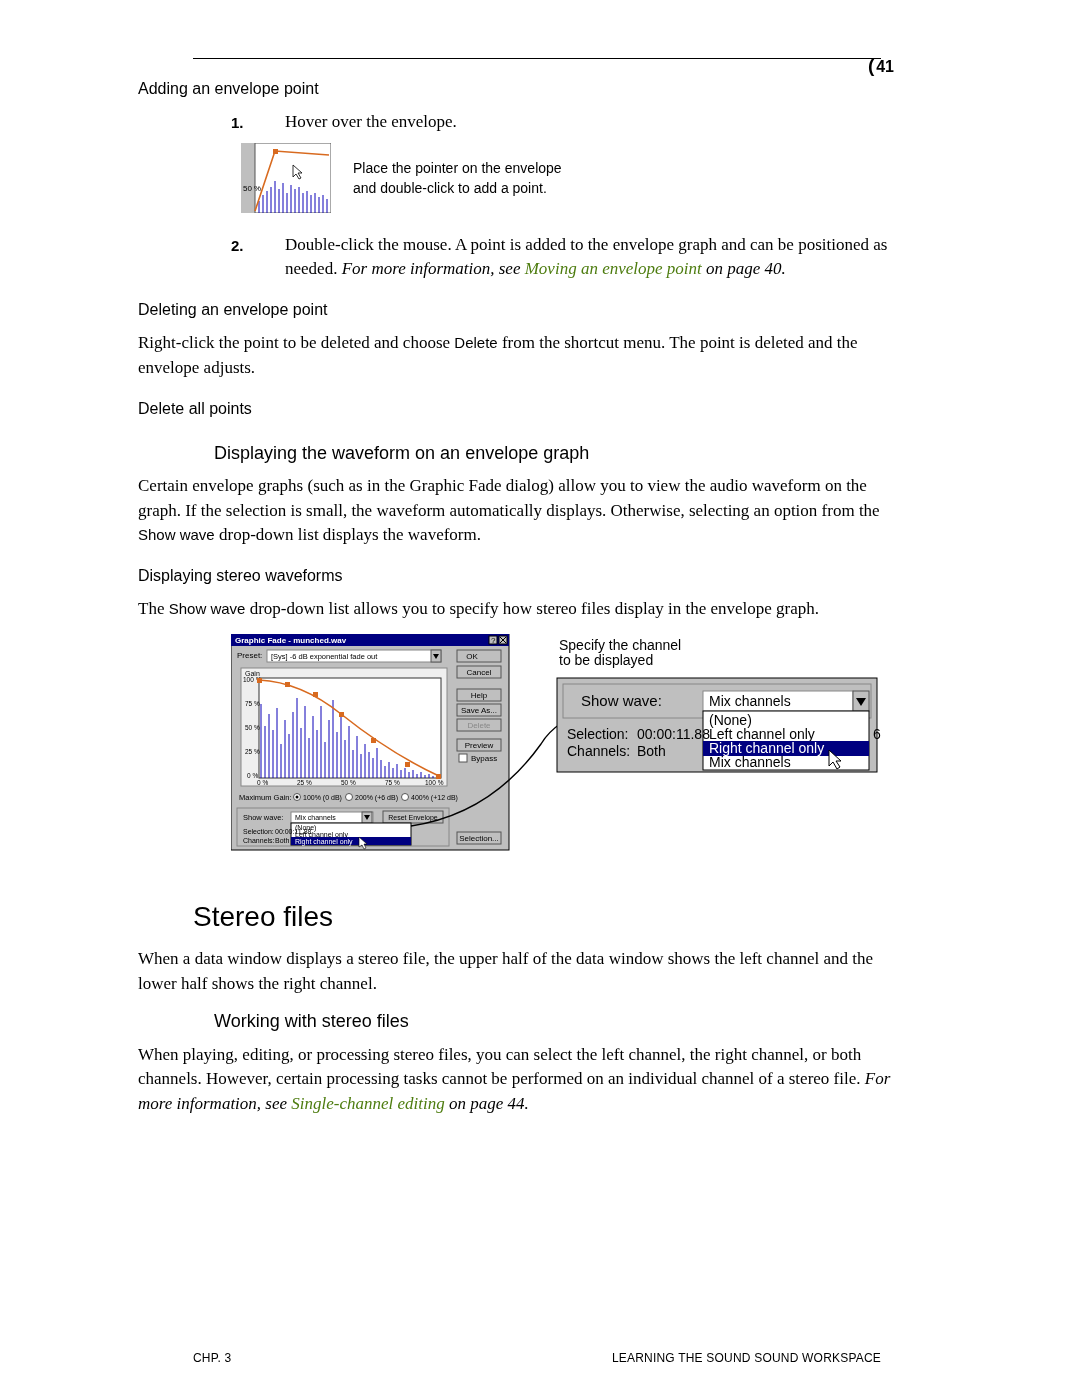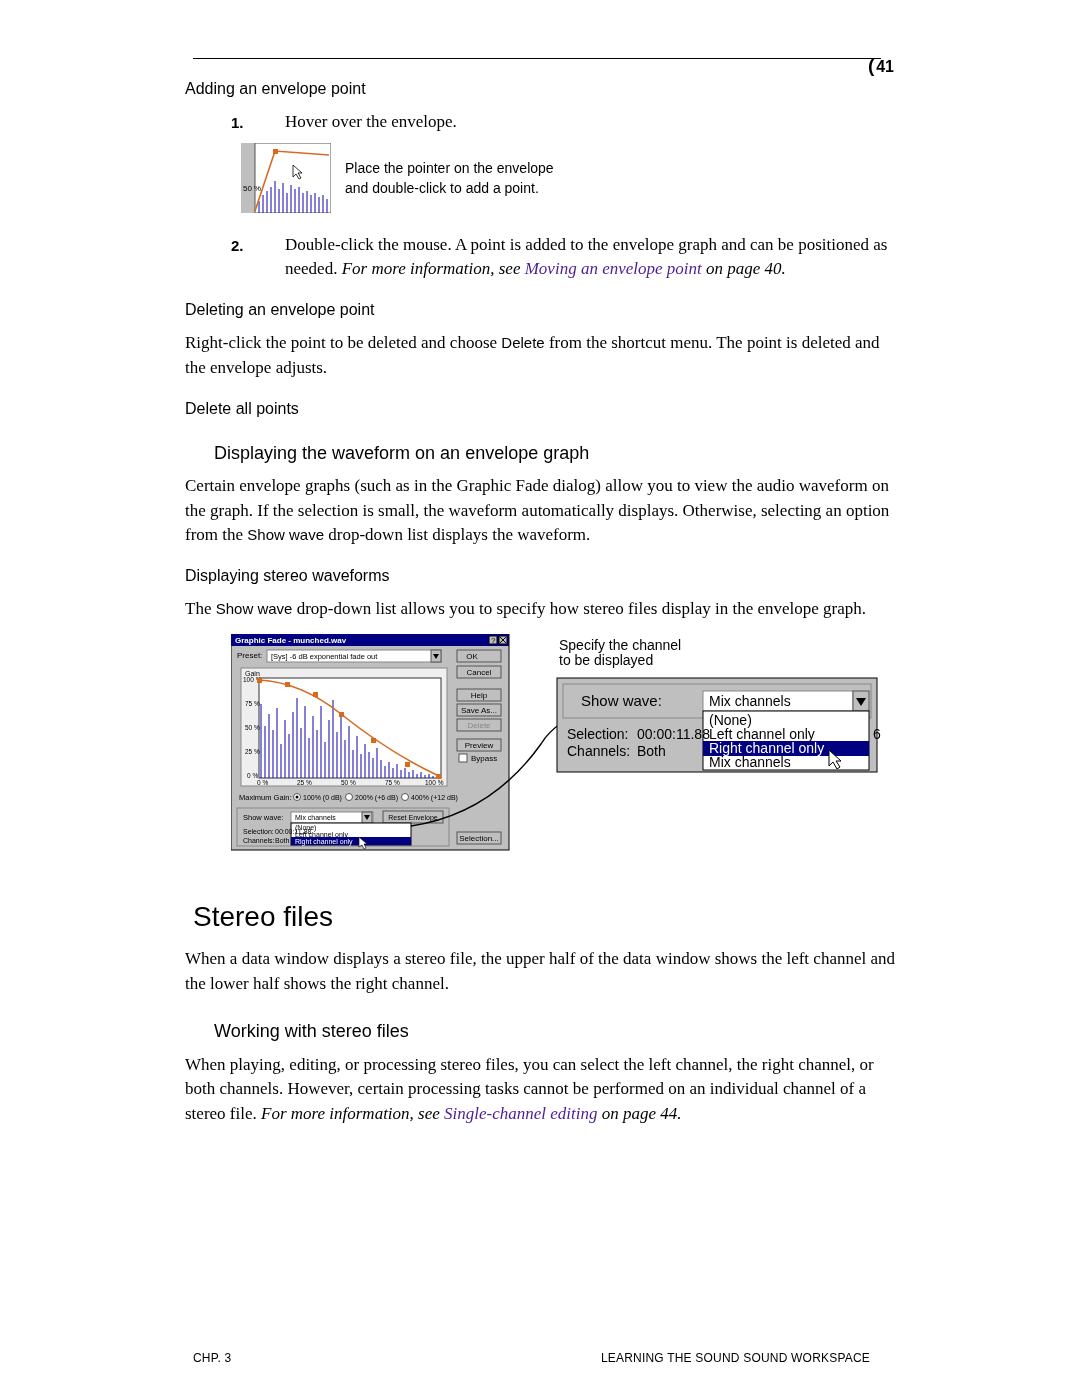--- a/index.html
+++ b/index.html
@@ -45,59 +45,59 @@
 .h-sub2 {
   font-family: Arial, Helvetica, sans-serif;
   font-size: 18px;
 }
 .h1 {
   font-family: Arial, Helvetica, sans-serif;
   font-size: 28px;
   margin: 38px 0 10px 127px;
 }
 .p {
-  margin: 4px 114px 10px 119px;
+  margin: 4px 114px 10px 72px;
 }
 .p-step {
   margin: 4px 114px 8px 165px;
   display: flex;
   align-items: flex-start;
 }
 .p-step .num {
   font-family: Arial, Helvetica, sans-serif;
   font-size: 15px;
   font-weight: bold;
   min-width: 18px;
   margin-top: 2px;
 }
 .p-step .txt {
   flex: 1;
   margin-left: 36px;
 }
 .italic { font-style: italic; }
-.link { color: #4c1d95; }
+.link { color: #4d7c0f; }
 .ui-term { font-family: Arial, Helvetica, sans-serif; font-size: 15px; }
 .caption {
   font-family: Arial, Helvetica, sans-serif;
   font-size: 14px;
   color: #000;
 }
 .figure-row {
   display: flex;
   align-items: center;
   margin-left: 175px;
   margin-bottom: 20px;
   margin-top: 6px;
 }
 svg { display: block; }
 .bottom-bar {
   position: absolute;
   bottom: 30px;
   left: 127px;
-  right: 144px;
+  right: 133px;
   display: flex;
   justify-content: space-between;
   font-family: Arial, Helvetica, sans-serif;
   font-size: 12px;
   letter-spacing: 0.2px;
 }
 .dialog-wrap {
   position: relative;
   margin: 12px 0 0 165px;
   height: 225px;
@@ -145,21 +145,21 @@
       <line x1="82" y1="70" x2="82" y2="52"></line>
       <line x1="86" y1="70" x2="86" y2="56"></line>
     </g>
     <polyline points="14,68 34,8 88,12" fill="none" stroke="#d86a1f" stroke-width="1.6"></polyline>
     <rect x="32" y="6" width="5" height="5" fill="#d86a1f"></rect>
 
     <g transform="translate(52,22)">
       <polygon points="0,0 0,12 3,9 6,14 8,13 5,8 9,8" fill="#fff" stroke="#000" stroke-width="0.8"></polygon>
     </g>
   </svg>
-  <div style="margin-left:14px">
+  <div style="margin-left:22px">
     <div class="caption">Place the pointer on the envelope</div>
     <div class="caption">and double-click to add a point.</div>
   </div>
 </div>
 
 <div class="p-step">
   <span class="num">2.</span>
   <span class="txt">
     <span>Double-click the mouse. A point is added to the envelope graph and can be positioned as needed. </span><span class="italic"><span>For more information, see </span><span class="link">Moving an envelope point</span><span> on page 40</span>.</span>
   </span>
@@ -358,21 +358,21 @@
       <g transform="translate(598,116)">
         <polygon points="0,0 0,16 4,12 8,19 11,17 7,11 12,11" fill="#fff" stroke="#000" stroke-width="1"></polygon>
       </g>
     </g>
   </svg>
 </div>
 
 <div class="h1">Stereo files</div>
 <div class="p">When a data window displays a stereo file, the upper half of the data window shows the left channel and the lower half shows the right channel.</div>
 
-<div class="h-sub2" style="margin:22px 0 8px 148px">Working with stereo files</div>
+<div class="h-sub2" style="margin:12px 0 8px 148px">Working with stereo files</div>
 <div class="p">
   <span>When playing, editing, or processing stereo files, you can select the left channel, the right channel, or both channels. However, certain processing tasks cannot be performed on an individual channel of a stereo file. </span><span class="italic"><span>For more information, see </span><span class="link">Single-channel editing</span><span> on page 44</span>.</span>
 </div>
 
 <div class="bottom-bar">
   <span>CHP. 3</span>
   <span>LEARNING THE SOUND SOUND WORKSPACE</span>
 </div>
 
 </div>

